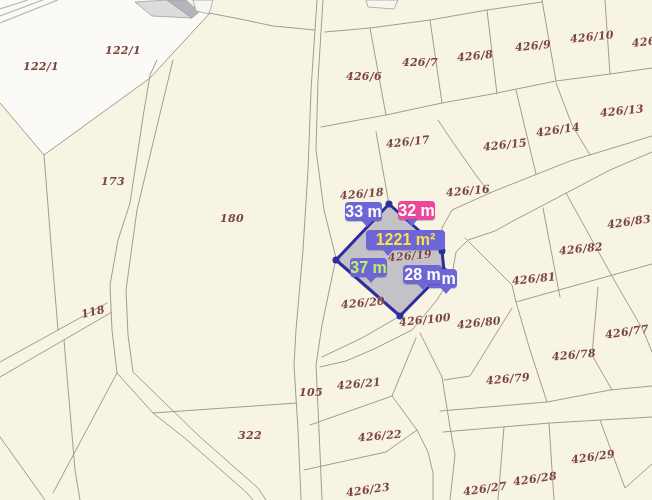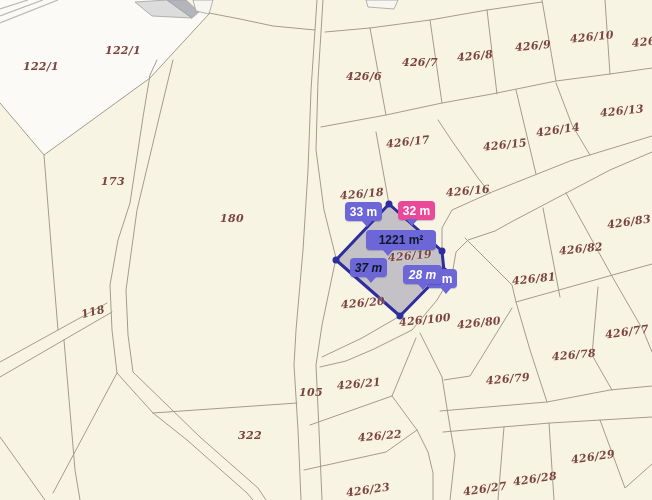--- a/index.html
+++ b/index.html
@@ -16,21 +16,21 @@
     font-family:"DejaVu Serif","Liberation Serif",serif;
     font-style:italic;font-weight:bold;font-size:11px;
     letter-spacing:.3px;white-space:nowrap;
     transform:translate(-50%,-50%) rotate(var(--r,0deg));
     text-shadow:0 0 2px rgba(250,246,228,.8);
   }
   .bubble{
     position:absolute;z-index:4;
     border-radius:4px;
     display:flex;align-items:center;justify-content:center;
-    font-weight:bold;font-size:12px;line-height:1;
+    font-weight:bold;font-size:16px;line-height:1;
     box-shadow:0 1px 1px rgba(40,40,110,.25);
   }
   .bubble .tail{
     position:absolute;top:100%;margin-top:-1px;
     width:0;height:0;
     border:6px solid transparent;border-bottom:none;
     border-top-width:7px;border-top-style:solid;
   }
 </style>
 </head>
@@ -140,18 +140,18 @@
       <div class="parcel-label" style="left: 359px; top: 384px; color: rgb(123, 67, 67); --r: -5deg;">426/21</div>
       <div class="parcel-label" style="left: 380px; top: 436px; color: rgb(123, 67, 67); --r: -5deg;">426/22</div>
       <div class="parcel-label" style="left: 368px; top: 490px; color: rgb(123, 67, 67); --r: -8deg;">426/23</div>
       <div class="parcel-label" style="left: 485px; top: 489px; color: rgb(123, 67, 67); --r: -8deg;">426/27</div>
       <div class="parcel-label" style="left: 535px; top: 479px; color: rgb(123, 67, 67); --r: -8deg;">426/28</div>
       <div class="parcel-label" style="left: 593px; top: 457px; color: rgb(123, 67, 67); --r: -8deg;">426/29</div>
     </div>
   <div id="bubbles">
       <div class="bubble" style="left: 345px; top: 202px; width: 37px; height: 19px; background: rgb(108, 102, 214); color: rgb(255, 255, 255);">33 m<div class="tail" style="left: 16px; border-top-color: rgb(108, 102, 214);"></div></div>
       <div class="bubble" style="left: 398px; top: 201px; width: 37px; height: 19px; background: #ec4899; color: rgb(255, 255, 255);">32 m<div class="tail" style="left: 8px; border-top-color: rgb(108, 102, 214);"></div></div>
-      <div class="bubble" style="left: 366px; top: 230px; width: 70px; height: 20px; background: rgb(108, 102, 214); color: #0f172a;">1221 m²<div class="tail" style="left: 16px; border-top-color: rgb(108, 102, 214);"></div></div>
+      <div class="bubble" style="left: 366px; top: 230px; width: 79px; height: 20px; background: rgb(108, 102, 214); color: #fde047;">1221 m²<div class="tail" style="left: 16px; border-top-color: rgb(108, 102, 214);"></div></div>
       <div class="bubble" style="left: 427px; top: 233px; width: 30px; height: 19px; background: rgb(108, 102, 214); color: rgb(255, 255, 255); margin-top: 36px;">7 m<div class="tail" style="left: 13px; border-top-color: rgb(108, 102, 214);"></div></div>
-      <div class="bubble" style="left: 350px; top: 258px; width: 37px; height: 19px; background: rgb(108, 102, 214); color: #0f172a; font-style: italic;">37 m<div class="tail" style="left: 15px; border-top-color: rgb(108, 102, 214);"></div></div>
-      <div class="bubble" style="left: 403px; top: 265px; width: 39px; height: 19px; background: rgb(108, 102, 214); color: rgb(255, 255, 255); font-style: italic;">28 m<div class="tail" style="left: 14px; border-top-color: rgb(108, 102, 214);"></div></div>
+      <div class="bubble" style="left: 350px; top: 258px; width: 37px; height: 19px; background: rgb(108, 102, 214); color: #bef264;">37 m<div class="tail" style="left: 15px; border-top-color: rgb(108, 102, 214);"></div></div>
+      <div class="bubble" style="left: 403px; top: 265px; width: 39px; height: 19px; background: rgb(108, 102, 214); color: rgb(255, 255, 255);">28 m<div class="tail" style="left: 14px; border-top-color: rgb(108, 102, 214);"></div></div>
     </div>
 </div>
 
 </body></html>

